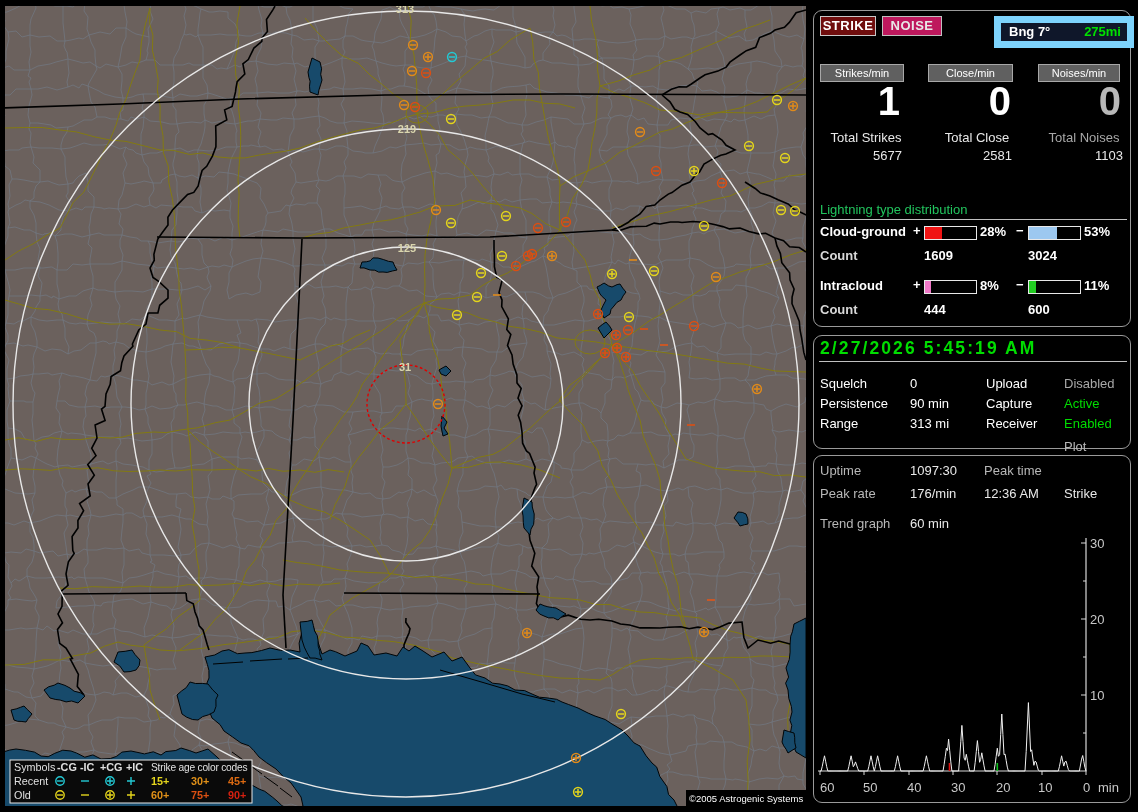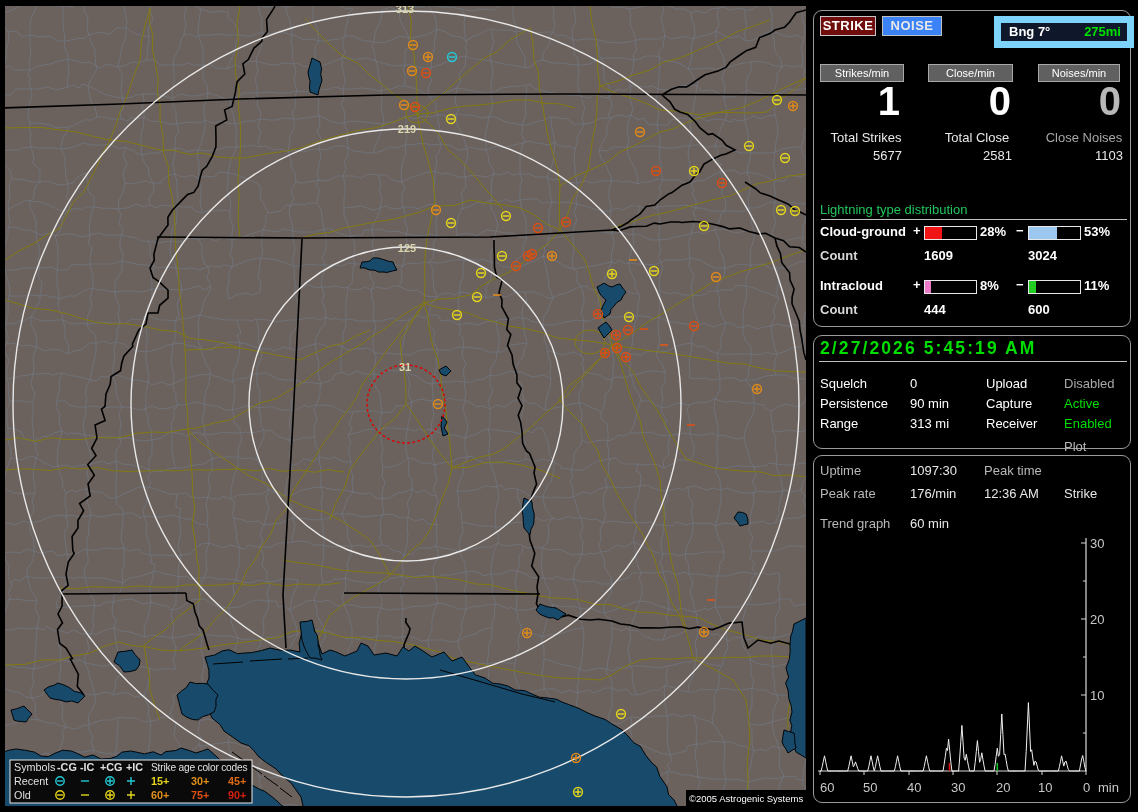--- a/index.html
+++ b/index.html
@@ -293,36 +293,36 @@
 <text x="689" y="802" fill="#FFFFFF" font-family="Liberation Sans, sans-serif" font-size="9.5">©2005 Astrogenic Systems</text>
 
 </g>
 </svg>
 
 <div class="box" style="left:813px;top:10px;width:316px;height:315px"></div>
 <div class="box" style="left:813px;top:335px;width:316px;height:112px"></div>
 <div class="box" style="left:813px;top:455px;width:316px;height:346px"></div>
 
 <div class="btn" style="left:820px;top:16px;width:54px;height:18px;background:#6F0D0D;border:1px solid #C8C8C8;color:#FFF">STRIKE</div>
-<div class="btn" style="left:882px;top:16px;width:58px;height:18px;background:#3b82f6;border:1px solid #C0C0C0;color:#E8E8E8">NOISE</div>
+<div class="btn" style="left:882px;top:16px;width:58px;height:18px;background:#be185d;border:1px solid #C0C0C0;color:#E8E8E8">NOISE</div>
 <div class="bng" style="left:994px;top:16px;width:126px;height:18px"><span class="bngl">Bng 7°</span><span class="bngr">275mi</span></div>
 
 <div class="chip" style="left:820px;top:64px;width:82px">Strikes/min</div>
 <div class="chip" style="left:928px;top:64px;width:83px">Close/min</div>
 <div class="chip" style="left:1038px;top:64px;width:80px">Noises/min</div>
 
 <div class="big" style="left:820px;top:84px;width:80px;color:#FFF">1</div>
 <div class="big" style="left:931px;top:84px;width:80px;color:#FFF">0</div>
 <div class="big" style="left:1041px;top:84px;width:80px;color:#B8B8B8">0</div>
 
 <div class="lbl" style="left:826px;top:131px;width:80px;text-align:center;color:#E8E8E8">Total Strikes</div>
 <div class="lbl" style="left:822px;top:149px;width:80px;text-align:right;color:#E8E8E8">5677</div>
 <div class="lbl" style="left:938px;top:131px;width:78px;text-align:center;color:#E8E8E8">Total Close</div>
 <div class="lbl" style="left:934px;top:149px;width:78px;text-align:right;color:#E8E8E8">2581</div>
-<div class="lbl" style="left:1044px;top:131px;width:80px;text-align:center;color:#A8A8A8">Close Noises</div>
+<div class="lbl" style="left:1044px;top:131px;width:80px;text-align:center;color:#A8A8A8">Total Noises</div>
 <div class="lbl" style="left:1043px;top:149px;width:80px;text-align:right;color:#E8E8E8">1103</div>
 
 <div class="lbl" style="left:820px;top:203px;color:#22c55e">Lightning type distribution</div>
 <div style="position:absolute;left:821px;top:219px;width:306px;height:1px;background:#C0C0C0"></div>
 
 <div class="lbl b" style="left:820px;top:225px;color:#FFF">Cloud-ground</div>
 <div class="lbl b" style="left:913px;top:224px;color:#FFF">+</div>
 <div class="bar" style="left:924px;top:226px">
     <i style="width:34%;background:#F01414"></i>
   </div>

